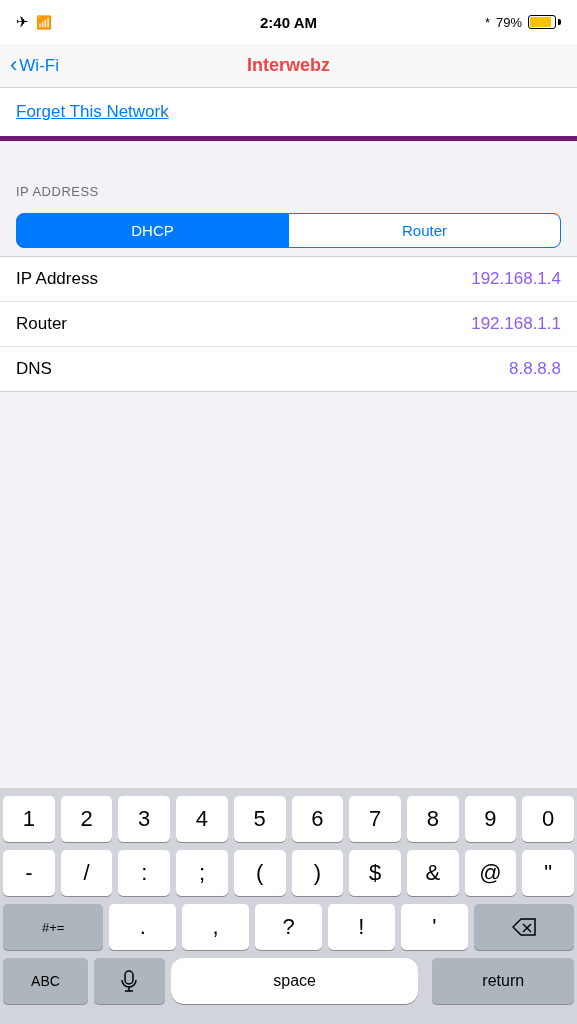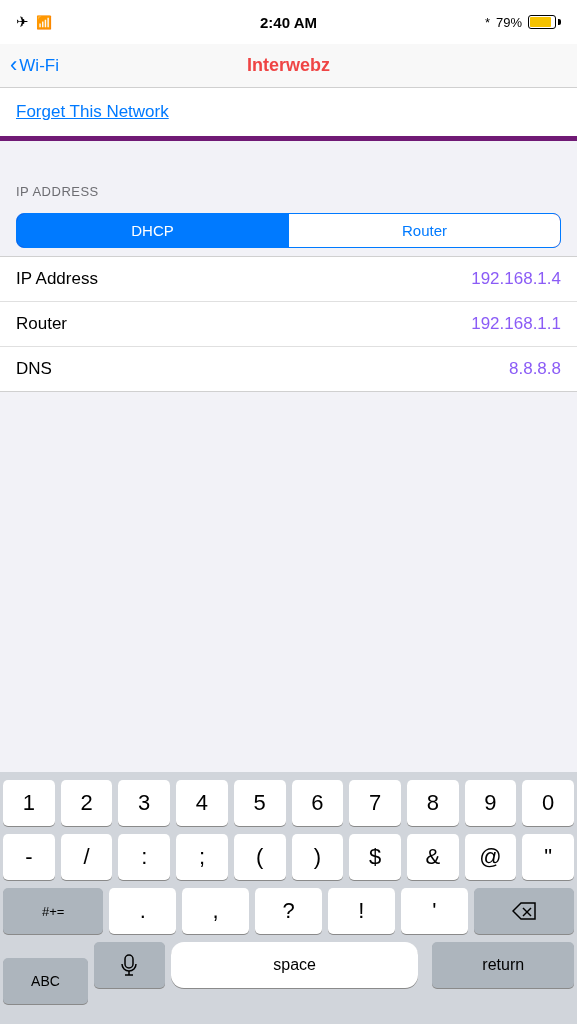--- a/index.html
+++ b/index.html
@@ -236,21 +236,20 @@
       flex: 2;
       font-size: 16px;
       background: #adb5bd;
       margin-left: 8px;
     }
 
     .key.abc-key {
       background: #adb5bd;
       font-size: 14px;
       flex: 1.2;
-      margin-top: 16px;
     }
 
     .key.mic-key {
       background: #adb5bd;
       flex: 1;
     }
 
     .key.delete-key {
       background: #adb5bd;
       flex: 1.5;

